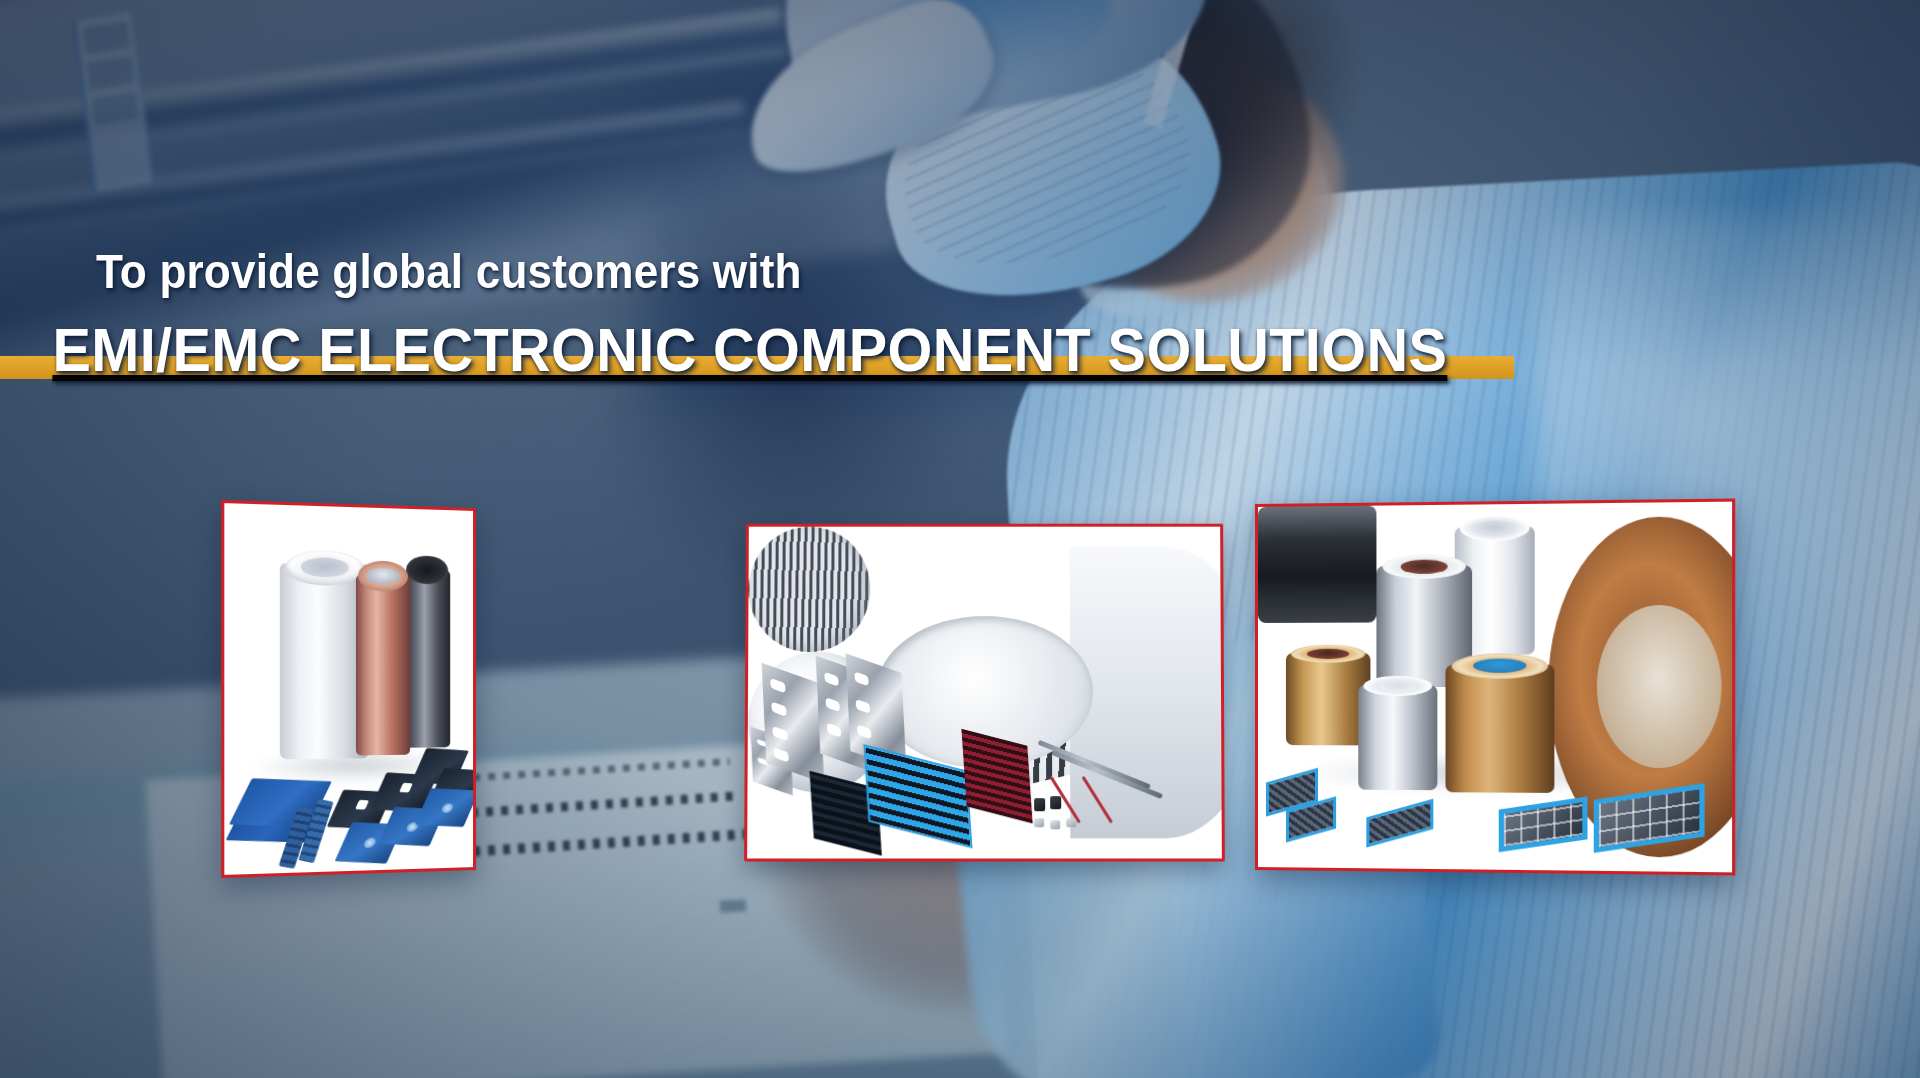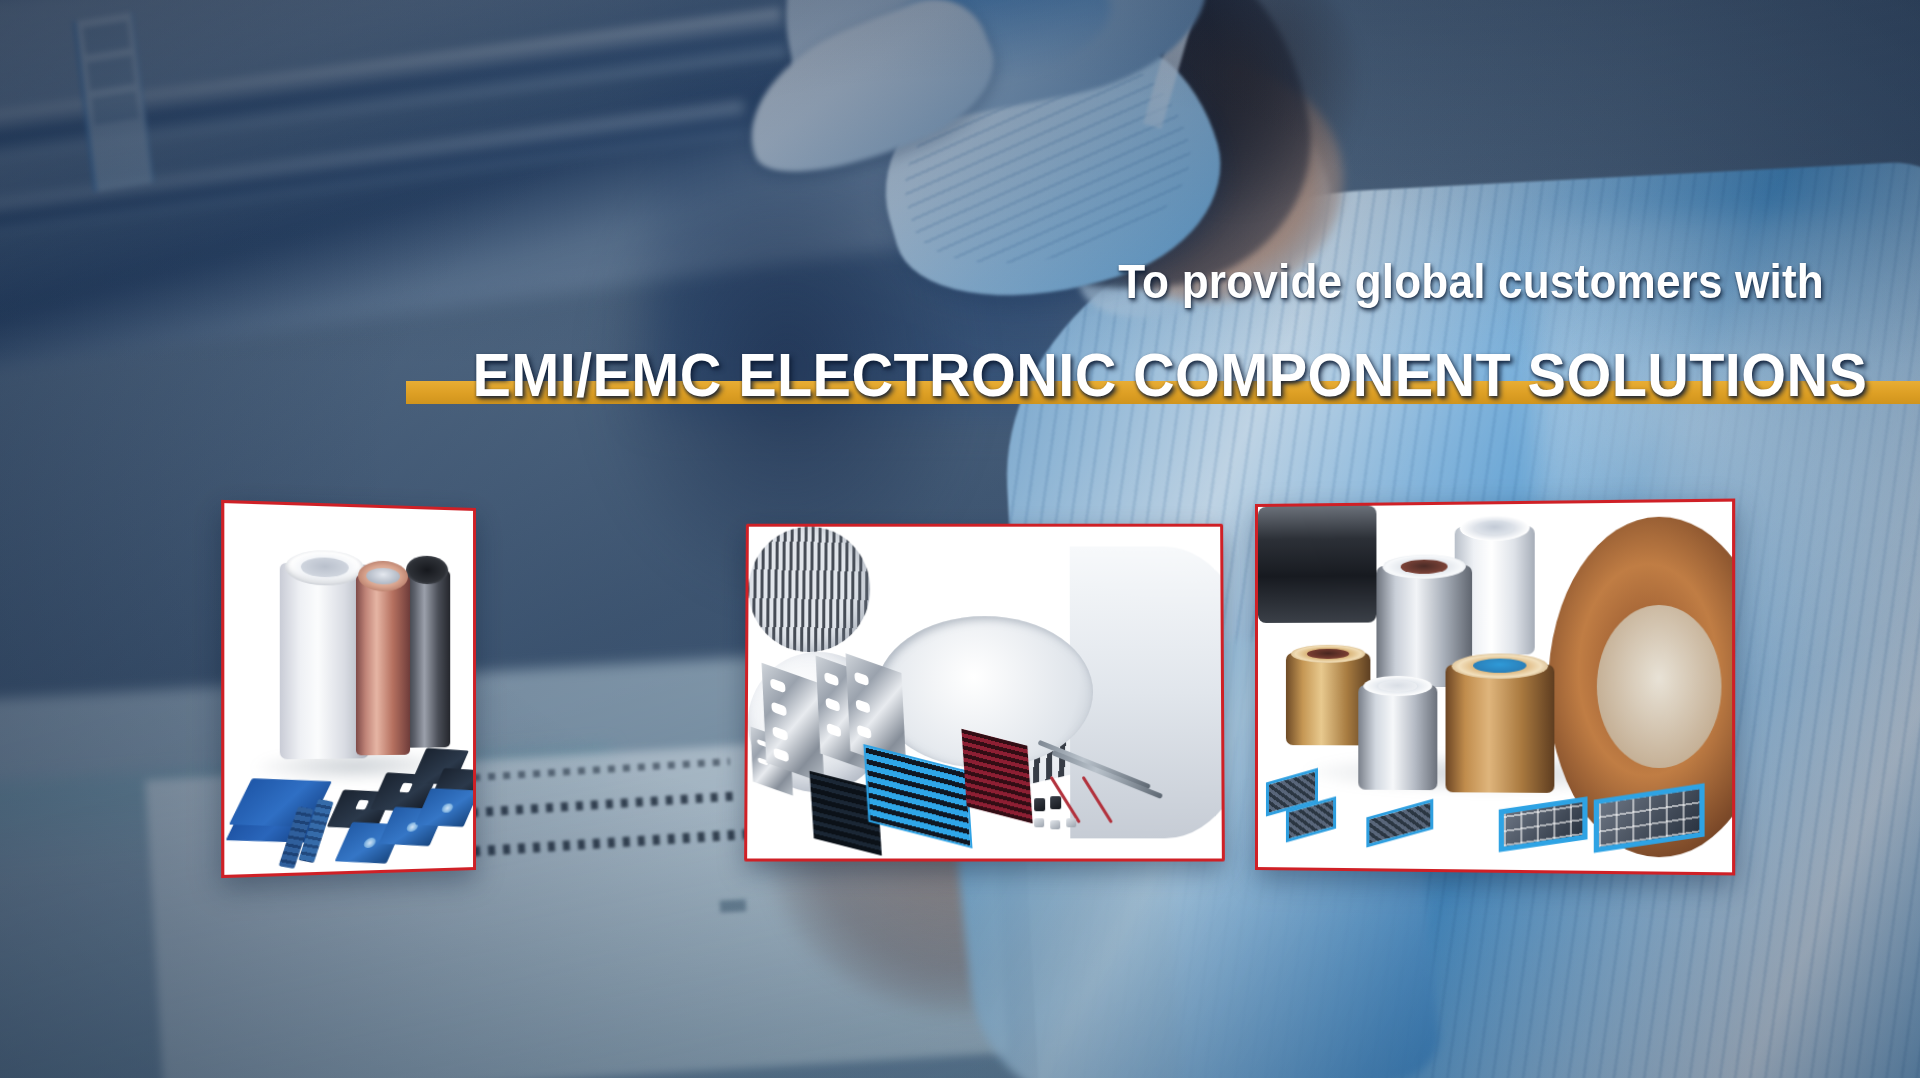--- a/index.html
+++ b/index.html
@@ -242,38 +242,39 @@
     position: absolute; inset: 0;
     background: radial-gradient(ellipse at 50% 42%, rgba(0,0,0,0) 42%, rgba(8,22,44,.38) 100%);
   }
   .bg-topdark {
     position: absolute; left: 0; top: 0; width: 100%; height: 34%;
     background: linear-gradient(180deg, rgba(12,28,54,.30), rgba(12,28,54,0));
   }
 
   
   .headline-block {
-    position: absolute; left: 0; top: 256px; width: 100%;
-    text-align: right;
+    position: absolute; left: 0; top: 246px; width: 100%;
+    text-align: left;
     z-index: 6;
   }
   .subtitle {
     font-size: 49px;
     font-weight: 700;
     color: #ffffff;
     letter-spacing: .2px;
     transform: scaleX(.90);
     text-shadow: 2px 3px 5px rgba(10,26,50,.75), 0 1px 2px rgba(10,26,50,.6);
     line-height: 1.06;
     white-space: nowrap;
   }
   .title-wrap {
     position: relative;
     display: inline-block;
-    margin-top: 35px;
+    margin-top: 20px;
+    text-decoration: underline;
   }
   .title-bar {
     position: absolute;
     left: -14px; right: -14px;
     bottom: 2px;
     height: 23px;
     background: linear-gradient(180deg, #e8ad34 0%, #dd9f24 55%, #d0941d 100%);
     z-index: 0;
   }
   .title {

